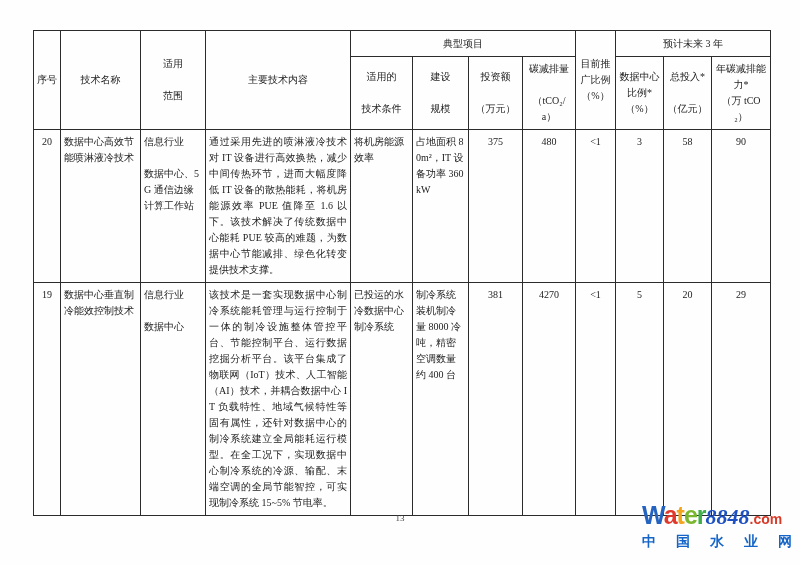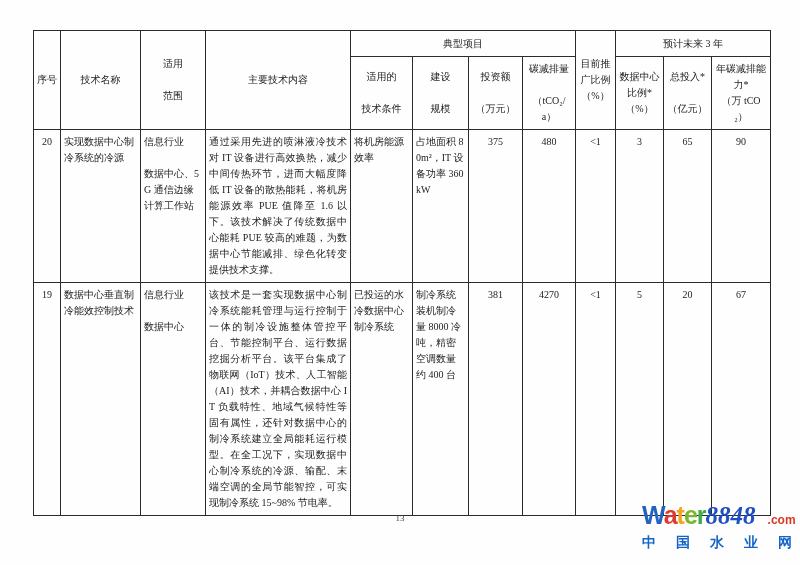--- a/index.html
+++ b/index.html
@@ -42,24 +42,24 @@
     position:absolute;top:502px;right:8px;width:150px;
     font-family:"Liberation Sans","DejaVu Sans",sans-serif;
     text-align:left;
   }
   .logo-top{white-space:nowrap;line-height:26px;}
   .logo-water span{
     font-weight:bold;font-size:25px;letter-spacing:-1px;
   }
   .logo-num{
     font-family:"Liberation Serif","DejaVu Serif",serif;
-    font-style:italic;font-weight:bold;font-size:25px;
+    font-style:italic;font-weight:bold;font-size:22px;
   }
   .logo-com{
-    font-size:12px;font-weight:bold;vertical-align:baseline;margin-left:12px;
+    font-size:14px;font-weight:bold;vertical-align:baseline;
   }
   .logo-sub{
     margin-top:1px;
     display:flex;justify-content:space-between;
     font-weight:bold;font-size:14px;
   }
 </style>
 </head>
 <body>
 
@@ -112,50 +112,50 @@
       <th class="pre">总投入*
 
 （亿元）</th>
       <th class="pre">年碳减排能
 力*
 （万 tCO₂）</th>
     </tr>
 
     <tr class="r18">
       <td class="c mid">20</td>
-      <td>实现数据中心制冷系统的冷源</td>
+      <td>数据中心高效节能喷淋液冷技术</td>
       <td class="pre">信息行业
 
 数据中心、5G 通信边缘计算工作站</td>
       <td class="j">通过采用先进的喷淋液冷技术对 IT 设备进行高效换热，减少中间传热环节，进而大幅度降低 IT 设备的散热能耗，将机房能源效率 PUE 值降至 1.6 以下。该技术解决了传统数据中心能耗 PUE 较高的难题，为数据中心节能减排、绿色化转变提供技术支撑。</td>
       <td>将机房能源效率</td>
       <td>占地面积 80m²，IT 设备功率 360kW</td>
       <td class="c">375</td>
       <td class="c">480</td>
       <td class="c">&lt;1</td>
       <td class="c">3</td>
-      <td class="c">65</td>
+      <td class="c">58</td>
       <td class="c">90</td>
     </tr>
 
     <tr class="r19">
       <td class="c mid">19</td>
       <td>数据中心垂直制冷能效控制技术</td>
       <td class="pre">信息行业
 
 数据中心</td>
-      <td class="j">该技术是一套实现数据中心制冷系统能耗管理与运行控制于一体的制冷设施整体管控平台、节能控制平台、运行数据挖掘分析平台。该平台集成了物联网（IoT）技术、人工智能（AI）技术，并耦合数据中心 IT 负载特性、地域气候特性等固有属性，还针对数据中心的制冷系统建立全局能耗运行模型。在全工况下，实现数据中心制冷系统的冷源、输配、末端空调的全局节能智控，可实现制冷系统 15~98% 节电率。</td>
+      <td class="j">该技术是一套实现数据中心制冷系统能耗管理与运行控制于一体的制冷设施整体管控平台、节能控制平台、运行数据挖掘分析平台。该平台集成了物联网（IoT）技术、人工智能（AI）技术，并耦合数据中心 IT 负载特性、地域气候特性等固有属性，还针对数据中心的制冷系统建立全局能耗运行模型。在全工况下，实现数据中心制冷系统的冷源、输配、末端空调的全局节能智控，可实现制冷系统 15~5% 节电率。</td>
       <td>已投运的水冷数据中心制冷系统</td>
       <td>制冷系统装机制冷量 8000 冷吨，精密空调数量约 400 台</td>
       <td class="c">381</td>
       <td class="c">4270</td>
       <td class="c">&lt;1</td>
       <td class="c">5</td>
       <td class="c">20</td>
-      <td class="c">67</td>
+      <td class="c">29</td>
     </tr>
   </tbody>
     </table>
 
   <div class="page-num">13</div>
 
   <div class="logo">
     <div class="logo-top">
       <span class="logo-water"><span style="color: rgb(37, 99, 192);">W</span><span style="color: rgb(224, 56, 44);">a</span><span style="color: rgb(242, 164, 29);">t</span><span style="color: rgb(122, 182, 46);">e</span><span style="color: rgb(63, 174, 73);">r</span></span><span class="logo-num" style="color: rgb(29, 80, 194);">8848</span><span class="logo-com" style="color: rgb(217, 58, 40);">.com</span>
     </div>

